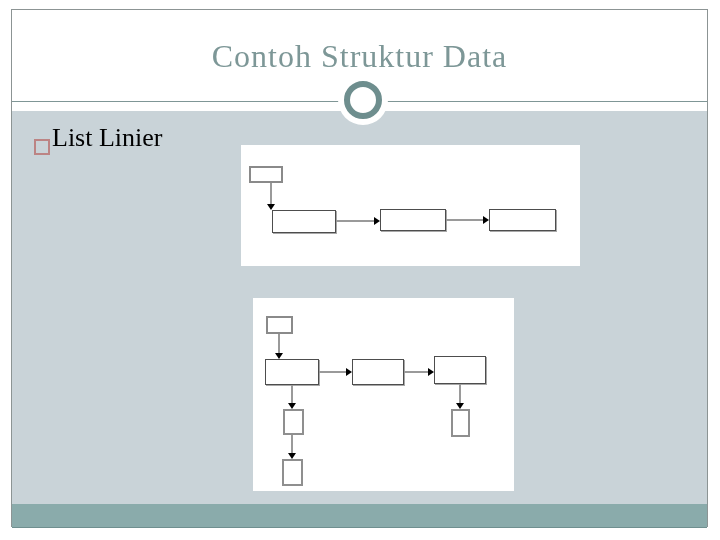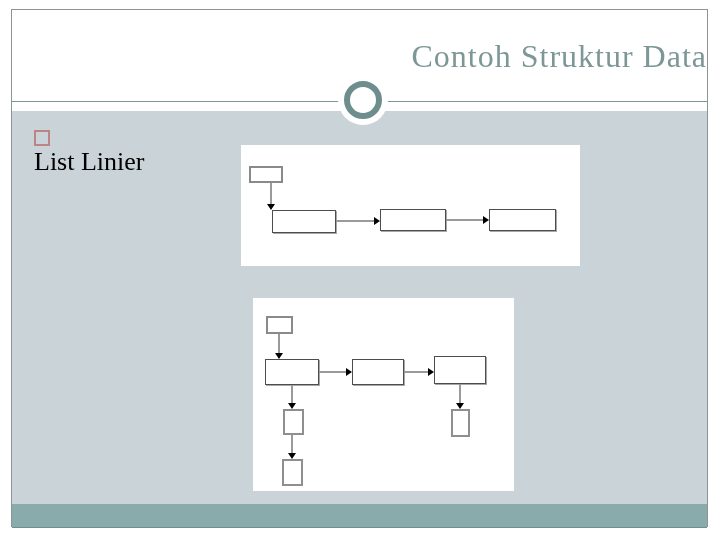--- a/index.html
+++ b/index.html
@@ -9,21 +9,21 @@
   }
   .slide{
     position:absolute;left:11px;top:9px;width:697px;height:518px;
     border:1px solid #8c9494;background:#ffffff;box-sizing:border-box;
   }
   .title-band{
     position:absolute;left:0;top:0;width:100%;height:101px;background:#ffffff;
   }
   .page-title{
     position:absolute;left:0;top:28px;width:100%;
-    text-align:right;font-size:32px;font-weight:normal;
+    text-align:center;font-size:32px;font-weight:normal;
     color:#7d9797;letter-spacing:1px;margin:0;
   }
   .divider-line{
     position:absolute;left:0;top:91px;width:100%;height:1px;background:#7f9696;
   }
   .ornament-halo{
     position:absolute;left:326px;top:65px;width:50px;height:50px;
     border-radius:50%;background:#ffffff;
   }
   .ornament-ring{
@@ -31,21 +31,21 @@
     border:6px solid #6e8e8e;border-radius:50%;background:#ffffff;
   }
   .body-area{
     position:absolute;left:0;top:101px;width:100%;height:393px;background:#c9d3d8;
   }
   .footer-band{
     position:absolute;left:0;top:494px;width:100%;height:24px;
     background:#8aabab;border-bottom:1px solid #6f8f8f;box-sizing:border-box;
   }
   .bullet-row{
-    position:absolute;display:flex;align-items:flex-start;flex-direction:column;
+    position:absolute;display:flex;align-items:flex-end;
   }
   .bullet-row.first{left:22px;top:112px;}
   .bullet-row.second{left:22px;top:190px;}
   .bullet-square{
     width:12px;height:12px;border:2px solid #bc8484;background:transparent;
     margin-top:8px;margin-right:2px;flex:0 0 auto;
   }
   .bullet-label{
     font-size:26px;color:#000000;line-height:1.25;white-space:nowrap;
   }

